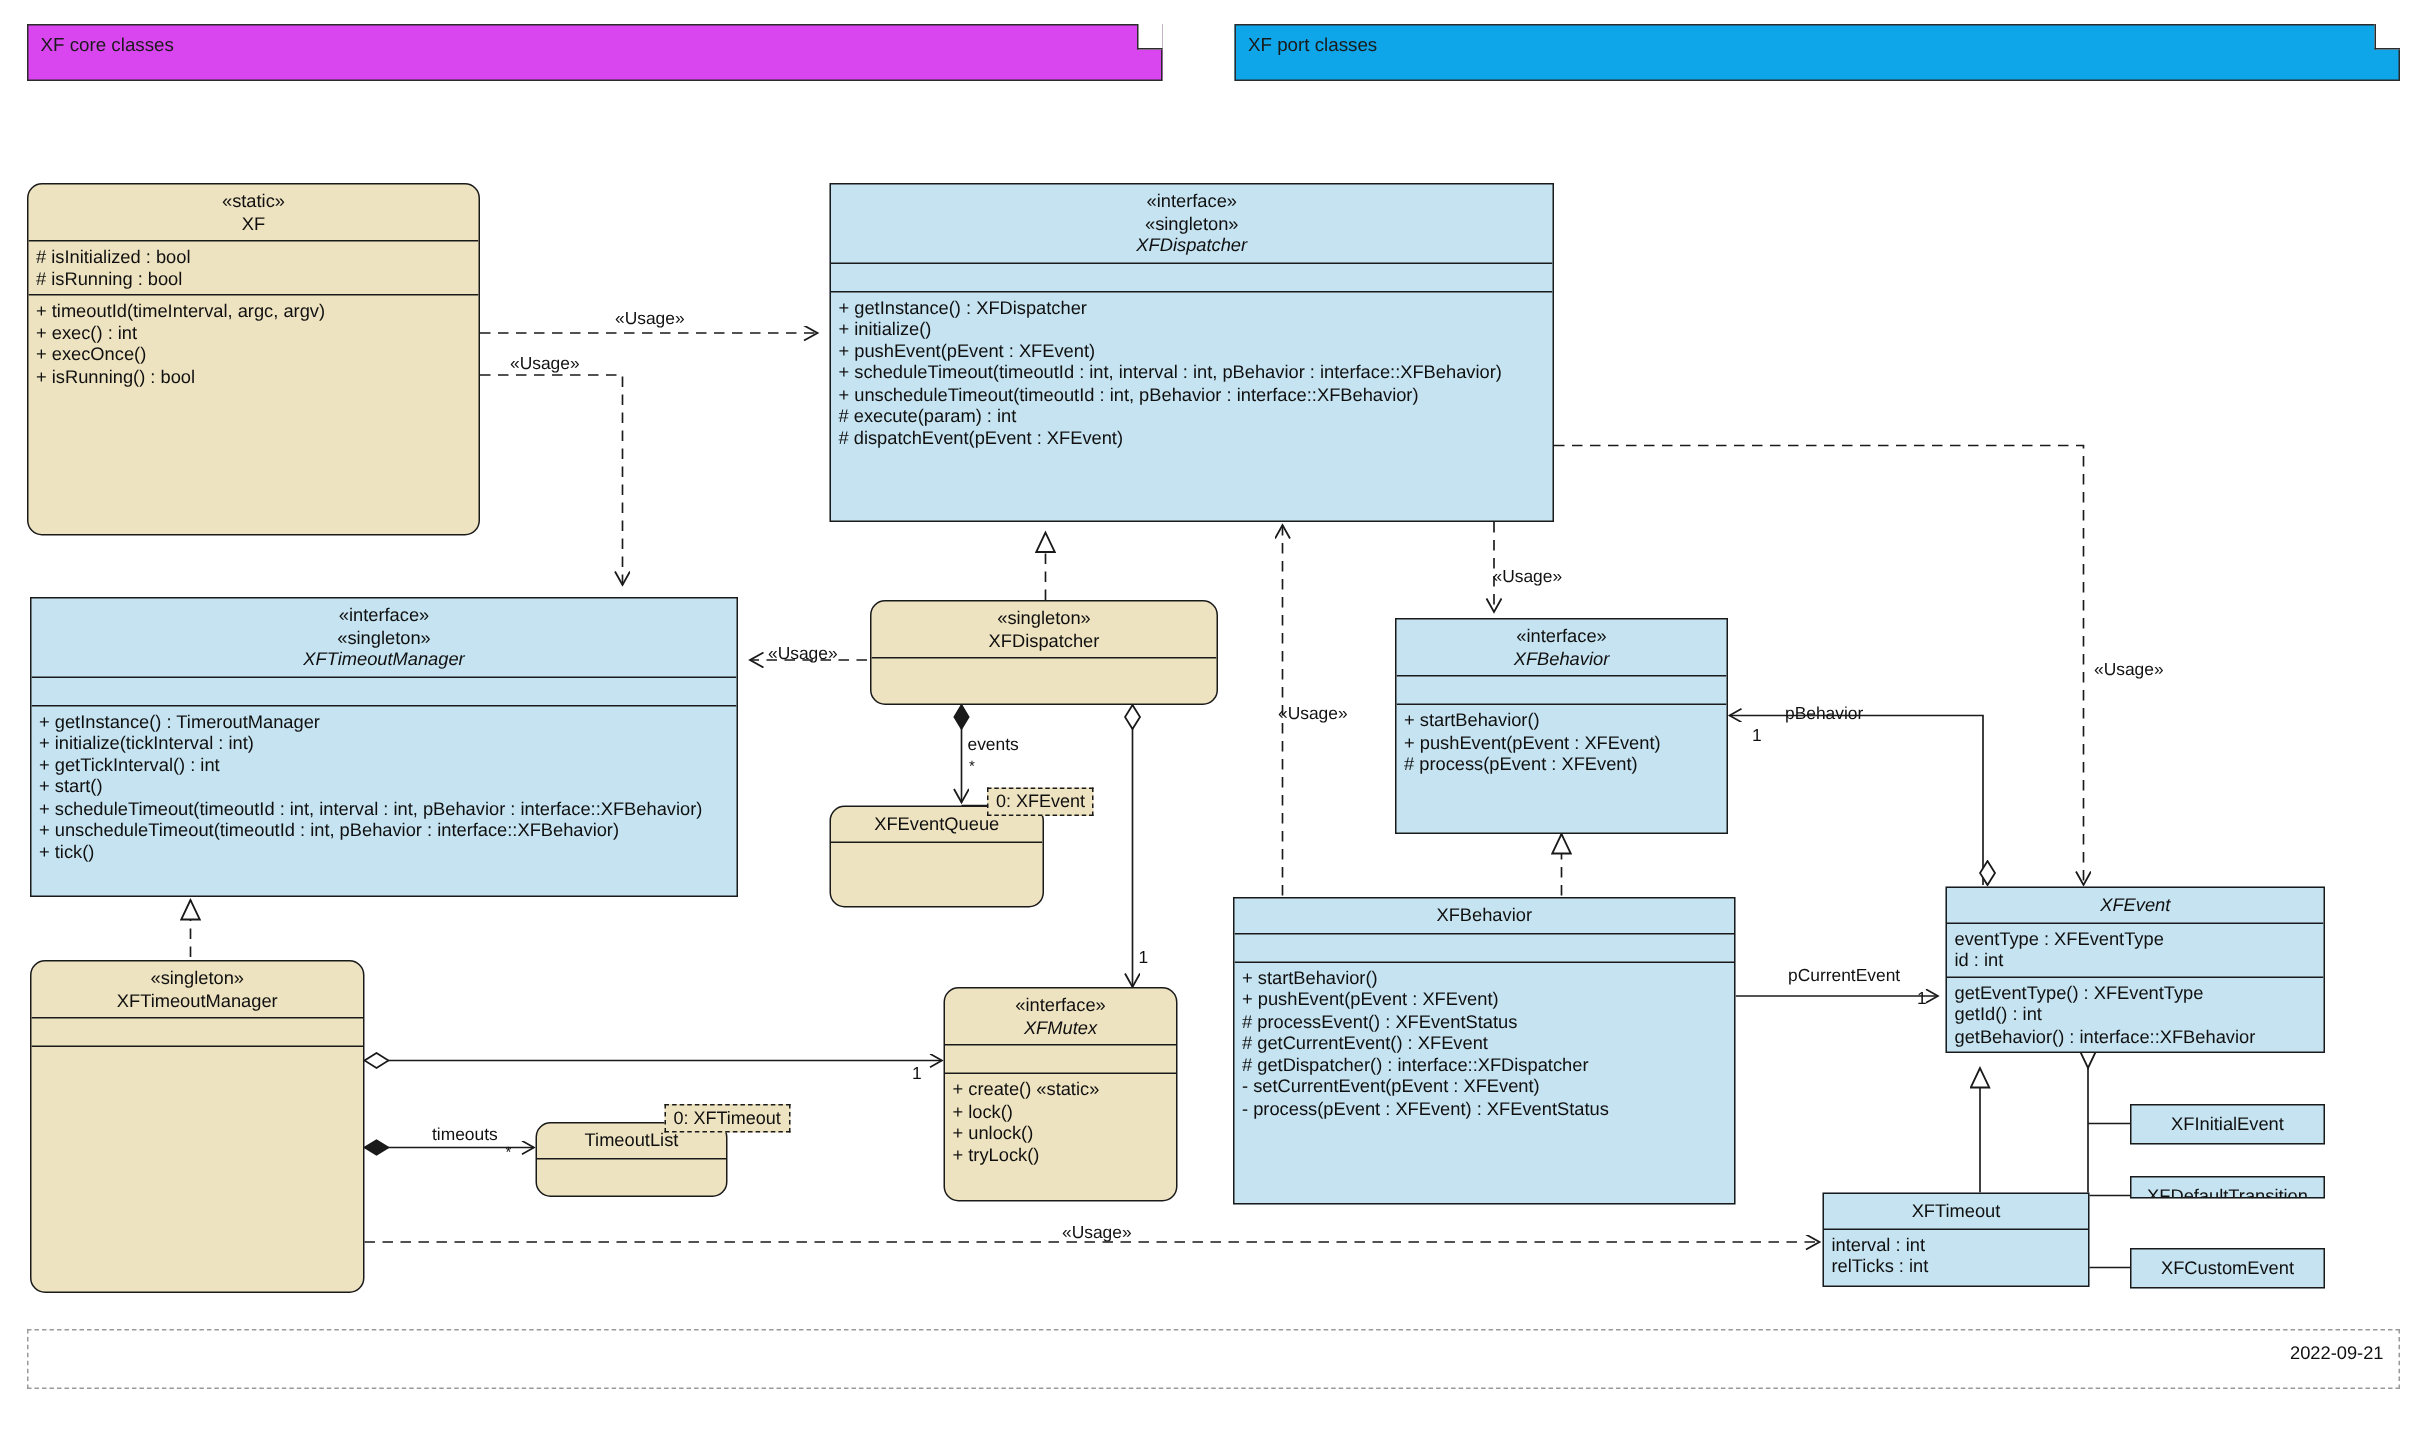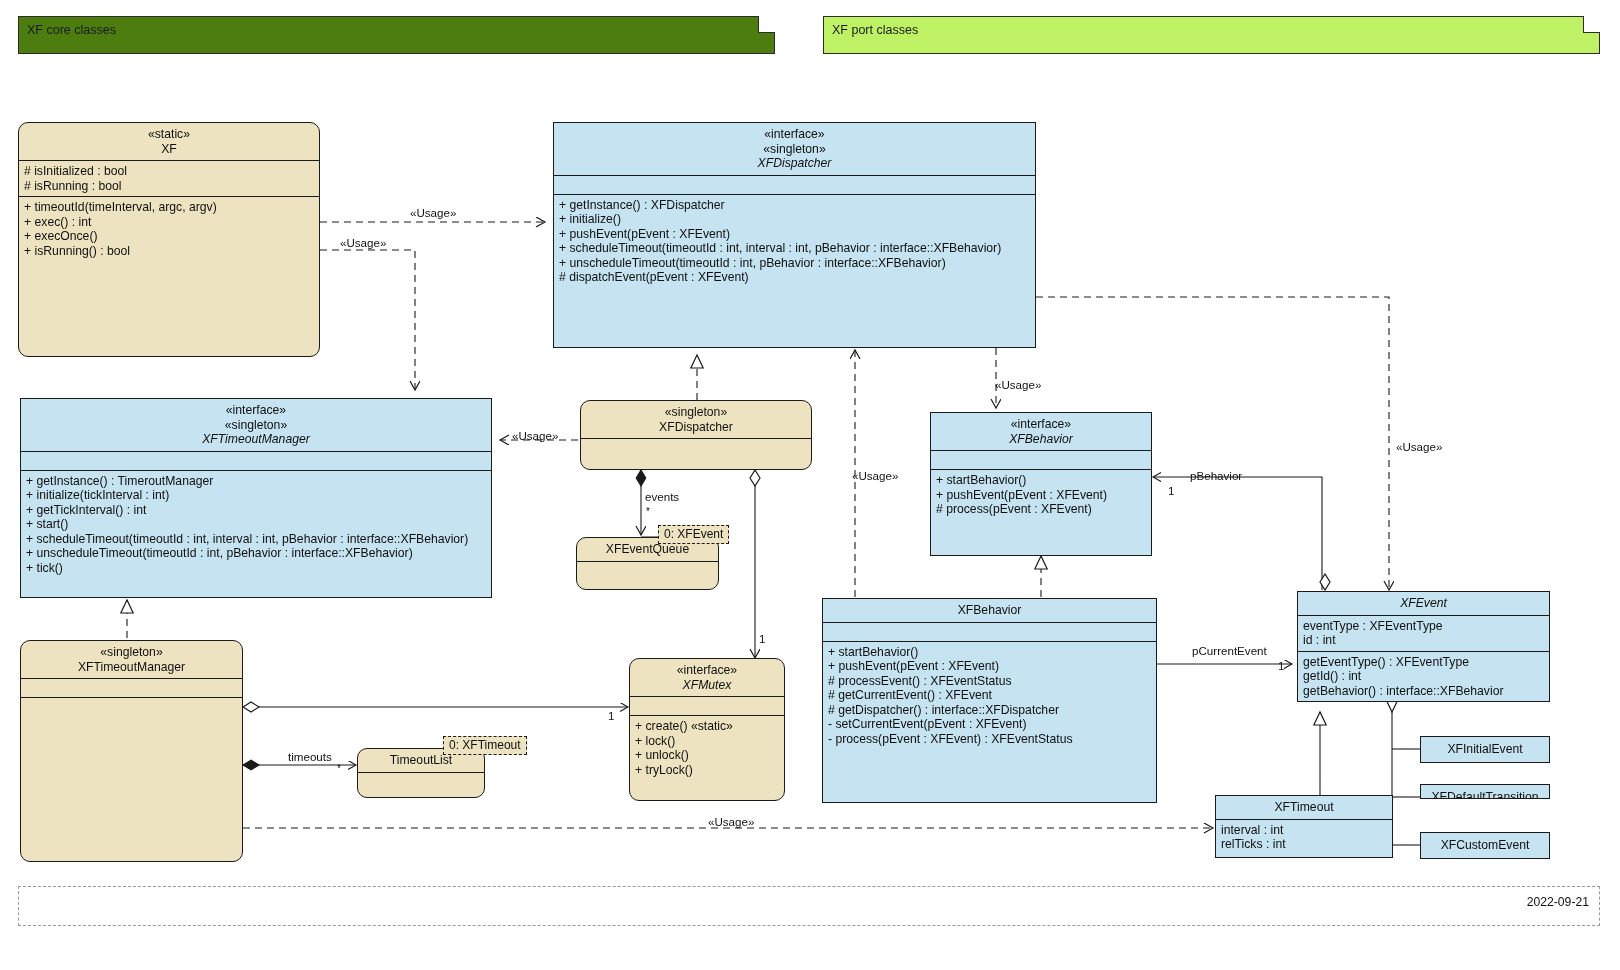--- a/index.html
+++ b/index.html
@@ -42,22 +42,22 @@
   .pkg .dogear {
     position: absolute;
     right: -1px;
     top: -1px;
     width: 16px;
     height: 16px;
     background: #ffffff;
     border-left: 1px solid #2b2b2b;
     border-bottom: 1px solid #2b2b2b;
   }
-  .pkg.blue { background: #4d7c0f; }
-  .pkg.tan  { background: #bef264; }
+  .pkg.blue { background: #d946ef; }
+  .pkg.tan  { background: #0ea5e9; }
 
   
   .cls {
     position: absolute;
     border: 1px solid #1a1a1a;
     box-sizing: border-box;
     font-size: 12.2px;
     color: #101010;
     overflow: hidden;
   }
@@ -254,20 +254,21 @@
     </div>
     <div class="sep"></div>
     <div class="compartment empty"></div>
     <div class="sep"></div>
     <div class="compartment">
       <div class="row">+ getInstance() : XFDispatcher</div>
       <div class="row">+ initialize()</div>
       <div class="row">+ pushEvent(pEvent : XFEvent)</div>
       <div class="row">+ scheduleTimeout(timeoutId : int, interval : int, pBehavior : interface::XFBehavior)</div>
       <div class="row">+ unscheduleTimeout(timeoutId : int, pBehavior : interface::XFBehavior)</div>
+      <div class="row"># execute(param) : int</div>
       <div class="row"># dispatchEvent(pEvent : XFEvent)</div>
     </div>
   </div>
 
   <div class="cls blue" style="left:20px; top:398px; width:472px; height:200px;">
     <div class="hdr">
       <span class="stereo">«interface»</span>
       <span class="stereo">«singleton»</span>
       <span class="nm italic">XFTimeoutManager</span>
     </div>
@@ -287,21 +288,21 @@
 
   <div class="cls tan" style="left:580px; top:400px; width:232px; height:70px;">
     <div class="hdr">
       <span class="stereo">«singleton»</span>
       <span class="nm">XFDispatcher</span>
     </div>
     <div class="sep"></div>
     <div class="compartment empty"></div>
   </div>
 
-  <div class="cls tan" style="left:553px; top:537px; width:143px; height:53px;margin-left:23px;">
+  <div class="cls tan" style="left:553px; top:537px; width:143px; height:68px;">
     <div class="hdr">
       <span class="nm">XFEventQueue</span>
     </div>
     <div class="sep"></div>
     <div class="compartment empty"></div>
   </div>
 
   <div class="anchnote" style="left:658px; top:525px;">0: XFEvent</div>
 
   <div class="cls blue" style="left:930px; top:412px; width:222px; height:144px;">

